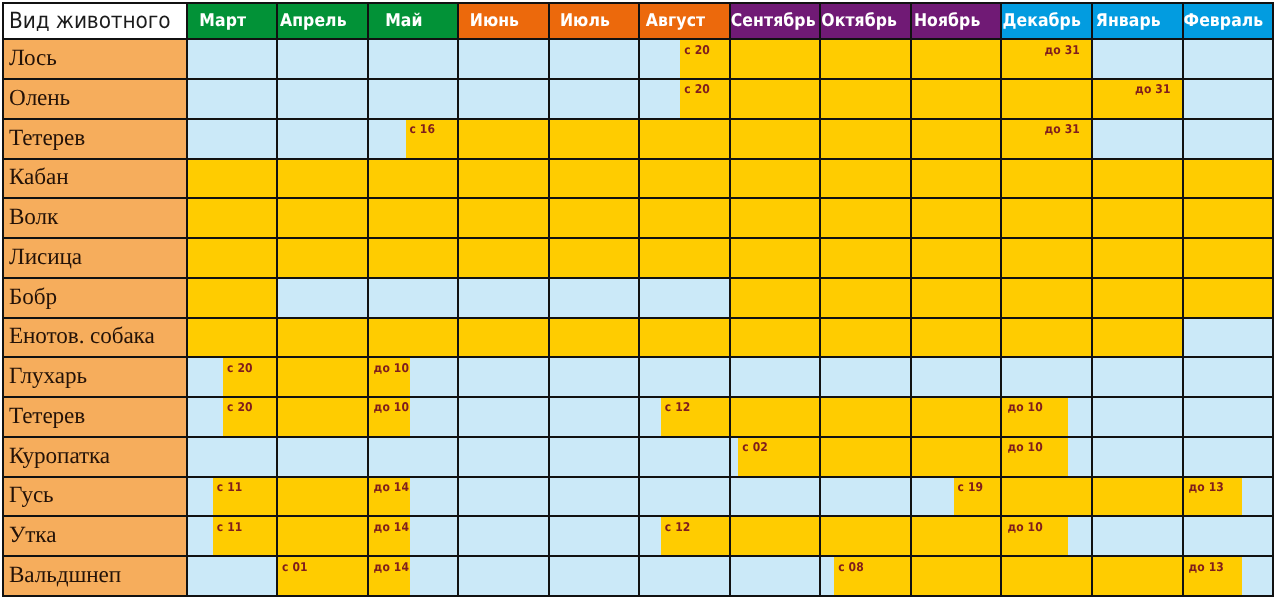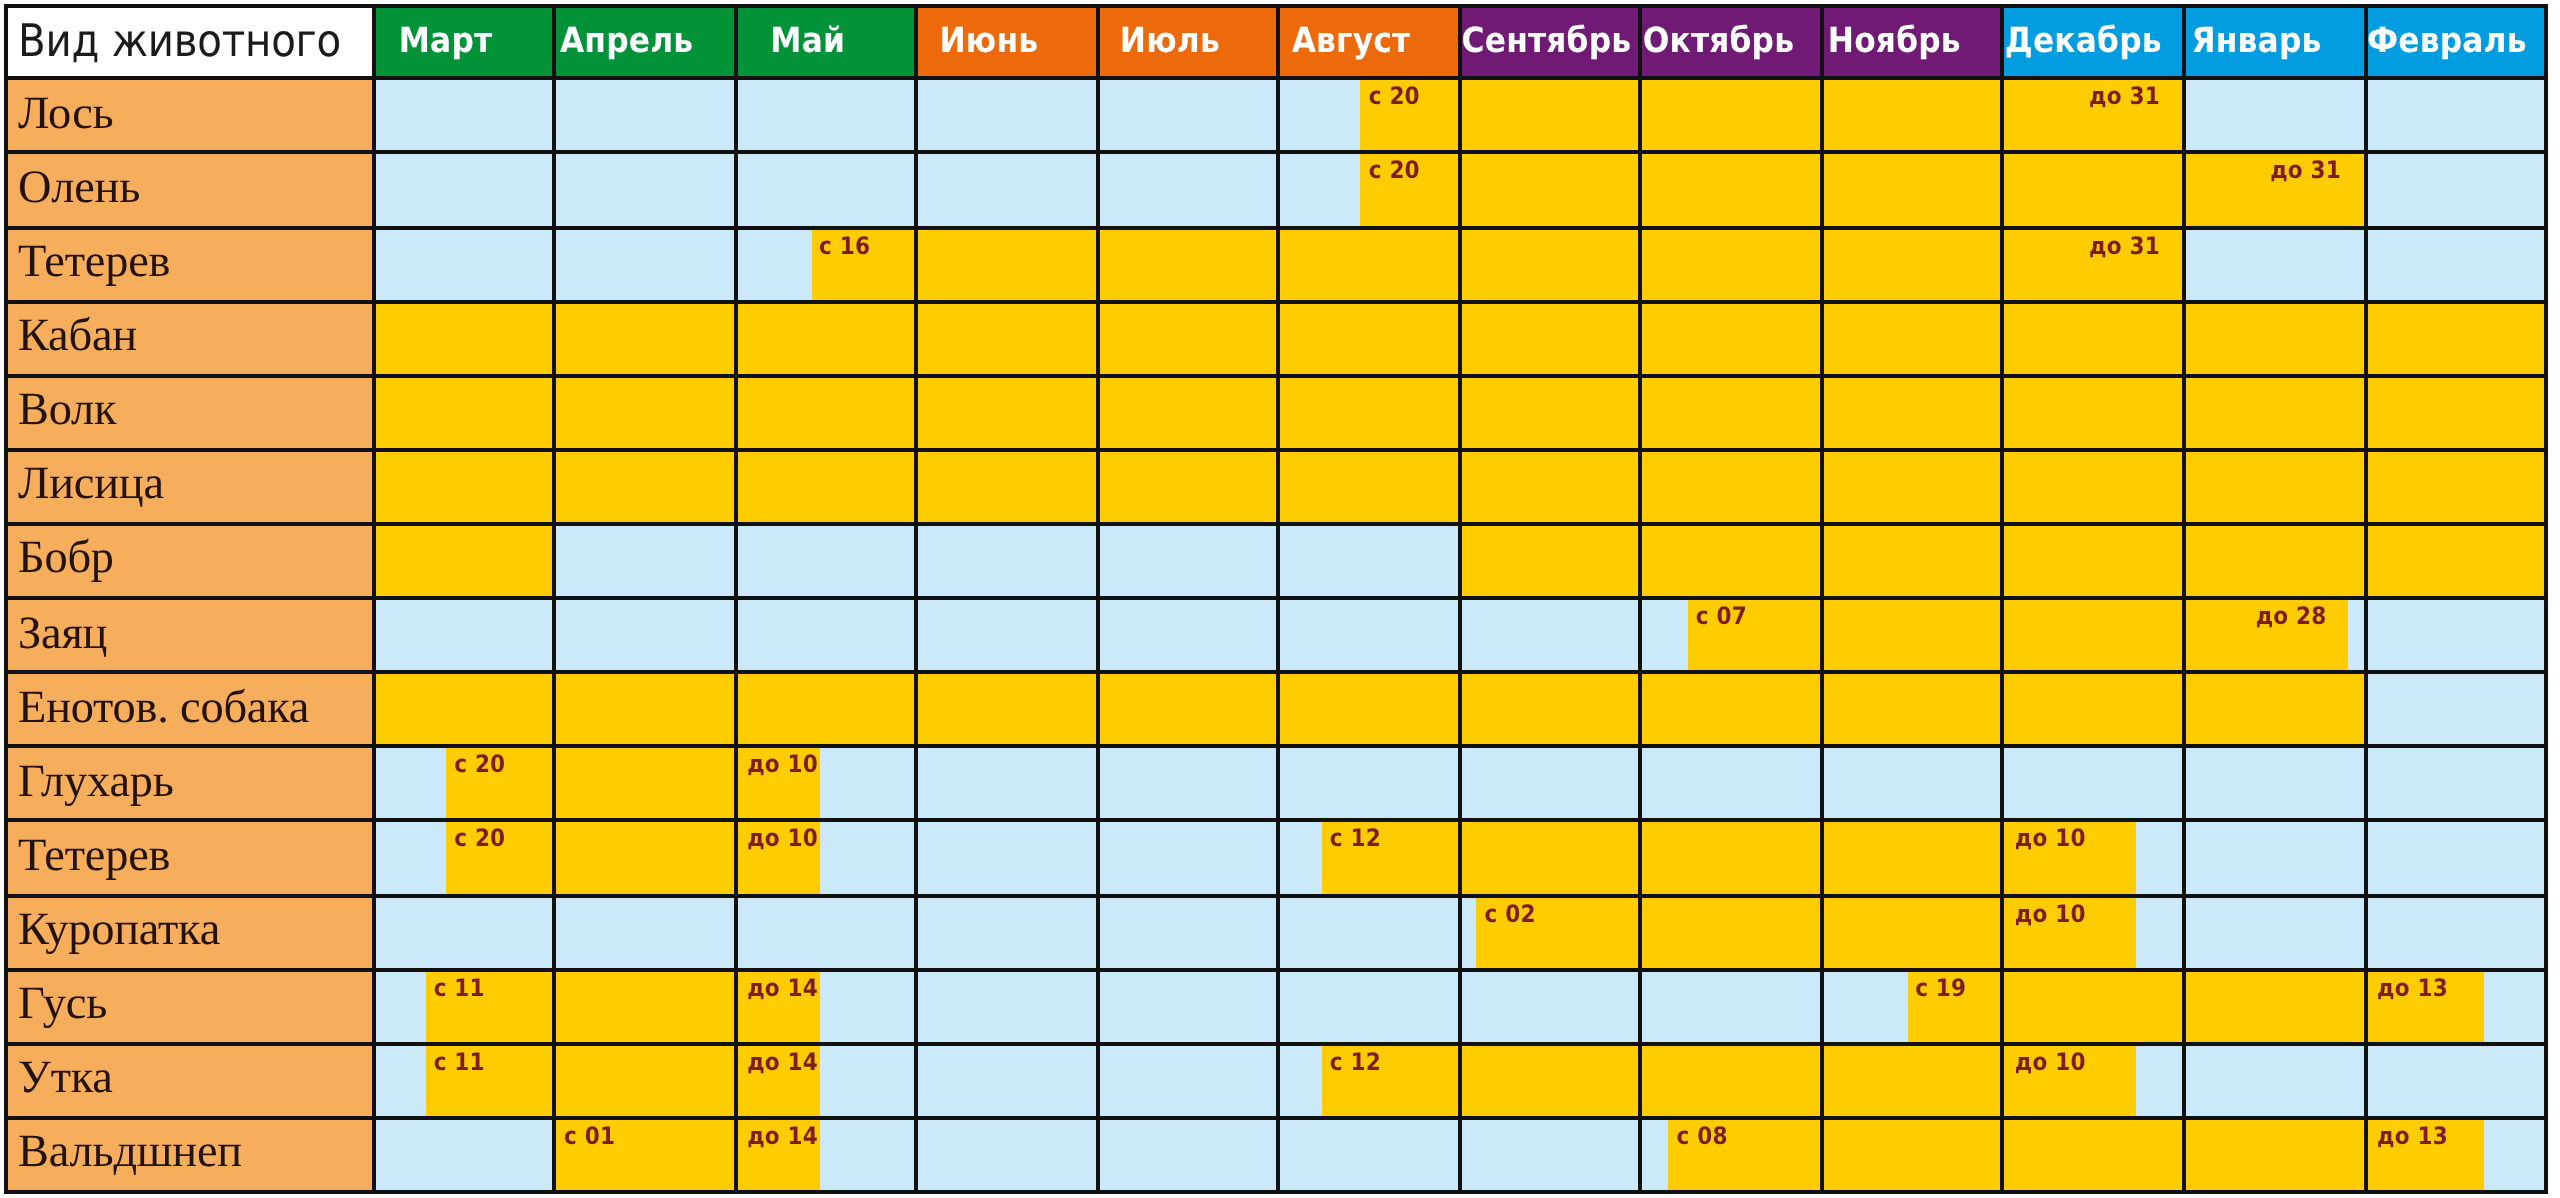--- a/index.html
+++ b/index.html
@@ -256,41 +256,20 @@
       <td class="cell"></td>
       <td class="cell"></td>
       <td class="cell full"></td>
       <td class="cell full"></td>
       <td class="cell full"></td>
       <td class="cell full"></td>
       <td class="cell full"></td>
       <td class="cell full"></td>
     </tr>
     <tr class="datarow">
-      <td class="animal">Заяц</td>
-      <td class="cell"></td>
-      <td class="cell"></td>
-      <td class="cell"></td>
-      <td class="cell"></td>
-      <td class="cell"></td>
-      <td class="cell"></td>
-      <td class="cell"></td>
-      <td class="cell">
-            <div class="fill" style="left:25.5%;right:0;"></div>
-            <div class="lab from" style="left:25.5%;right:0;">с 07</div>
-          </td>
-      <td class="cell full"></td>
-      <td class="cell full"></td>
-      <td class="cell">
-            <div class="fill" style="left:0;width:91.8%;"></div>
-            <div class="lab to align-right" style="left:0;width:91.8%;">до 28</div>
-          </td>
-      <td class="cell"></td>
-    </tr>
-    <tr class="datarow">
       <td class="animal">Енотов. собака</td>
       <td class="cell full"></td>
       <td class="cell full"></td>
       <td class="cell full"></td>
       <td class="cell full"></td>
       <td class="cell full"></td>
       <td class="cell full"></td>
       <td class="cell full"></td>
       <td class="cell full"></td>
       <td class="cell full"></td>

